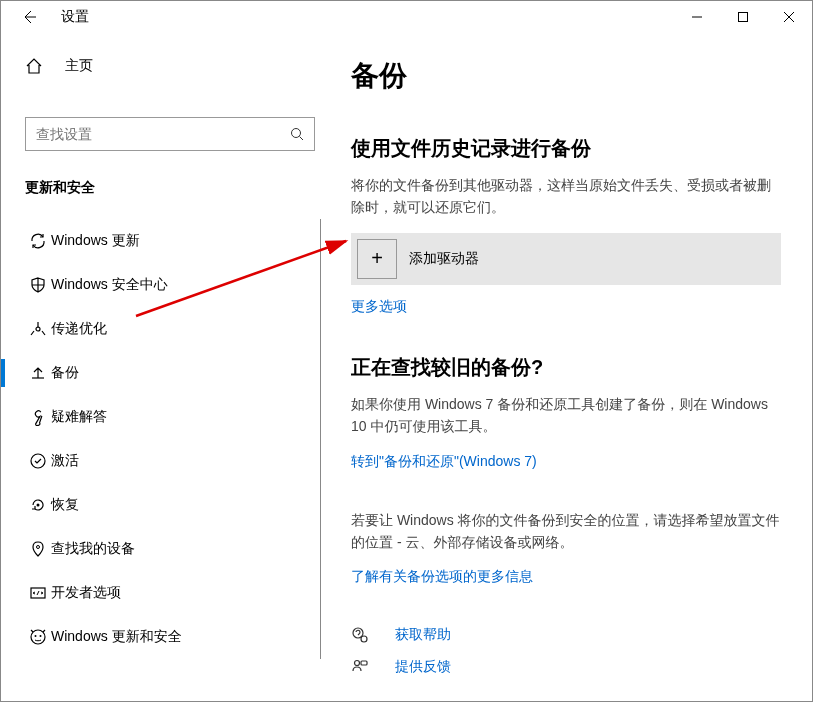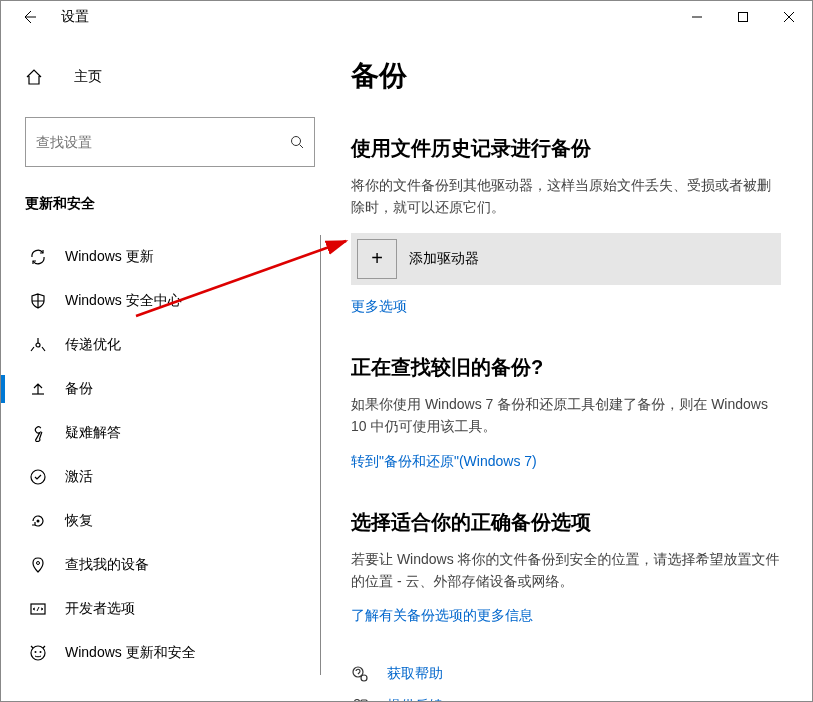--- a/index.html
+++ b/index.html
@@ -7,53 +7,53 @@
     
     .titlebar { height: 32px; display: flex; align-items: center; padding-left: 8px; }
     .back-btn { width: 40px; height: 32px; display: flex; align-items: center; justify-content: center; cursor: pointer; }
     .window-title { font-size: 14px; margin-left: 12px; color: #000; }
     .window-controls { margin-left: auto; display: flex; }
     .win-ctrl { width: 46px; height: 32px; display: flex; align-items: center; justify-content: center; cursor: pointer; font-size: 11px; }
     
     .content-wrap { display: flex; height: calc(702px - 34px); }
     
     .sidebar { width: 320px; padding: 24px 0 0 24px; position: relative; }
-    .home-row { display: flex; align-items: center; gap: 31px; height: 40px; margin-bottom: 20px; }
+    .home-row { display: flex; align-items: flex-start; gap: 22px; height: 40px; margin-bottom: 20px; }
     .home-icon { width: 18px; }
     .home-label { font-size: 14px; }
     
-    .search-box { width: 290px; height: 50px; border: 1px solid #999; background: #fff; display: flex; align-items: center; padding: 0 10px; margin-bottom: 28px; }
+    .search-box { width: 290px; height: 34px; border: 1px solid #999; background: #fff; display: flex; align-items: center; padding: 0 10px; margin-bottom: 28px; }
     .search-box input { flex: 1; border: none; outline: none; font-size: 14px; background: transparent; }
     .search-icon { color: #333; font-size: 14px; }
     
     .category-header { font-size: 14px; font-weight: 600; margin-bottom: 22px; }
     
     .nav-list { position: relative; }
-    .nav-item { display: flex; align-items: center; gap: 18px; height: 44px; padding-left: 4px; cursor: pointer; position: relative; }
+    .nav-item { display: flex; align-items: center; gap: 4px; height: 44px; padding-left: 4px; cursor: pointer; position: relative; }
     .nav-item.selected::before { content: ''; position: absolute; left: -24px; top: 8px; bottom: 8px; width: 4px; background: #0078d4; }
     .nav-icon-slot { width: 18px; height: 18px; display: flex; align-items: center; justify-content: center; }
     .nav-label { font-size: 14px; }
     .nav-edge { position: absolute; right: 0; top: 0; bottom: 0; width: 1px; background: #888; }
     
     .main { flex: 1; padding: 24px 30px 0 30px; overflow-y: auto; }
     .page-title { font-size: 28px; font-weight: 600; margin-bottom: 40px; }
     
     .section-heading { font-size: 20px; font-weight: 600; margin-bottom: 12px; }
     .section-desc { font-size: 14px; color: #444; line-height: 1.6; margin-bottom: 14px; }
     
     .add-drive { display: flex; align-items: center; background: #e6e6e6; height: 52px; width: 430px; margin-bottom: 12px; cursor: pointer; }
     .add-drive-plus { width: 40px; height: 40px; border: 1px solid #999; display: flex; align-items: center; justify-content: center; font-size: 20px; font-weight: 300; margin-left: 6px; margin-right: 12px; background: #e6e6e6; }
     .add-drive-label { font-size: 14px; }
     
     .link { color: #0066cc; font-size: 14px; cursor: pointer; display: inline-block; }
     
     .section { margin-bottom: 38px; }
     
     .footer-links { margin-top: 40px; }
-    .footer-link-row { display: flex; align-items: center; gap: 18px; margin-bottom: 14px; }
+    .footer-link-row { display: flex; align-items: center; gap: 26px; margin-bottom: 14px; }
     .footer-link-row .link { font-size: 14px; }
     .footer-icon { width: 18px; height: 18px; }
     
     .annotation-arrow { position: absolute; pointer-events: none; z-index: 100; }
     
     svg { display: block; }
   </style>
 </head>
 <body>
 
@@ -227,21 +227,20 @@
       <a class="link">更多选项</a>
     </div>
 
     <div class="section">
       <h2 class="section-heading">正在查找较旧的备份?</h2>
       <p class="section-desc">如果你使用 Windows 7 备份和还原工具创建了备份，则在 Windows 10 中仍可使用该工具。</p>
       <a class="link">转到"备份和还原"(Windows 7)</a>
     </div>
 
     <div class="section">
-      <h2 class="section-heading">选择适合你的正确备份选项</h2>
       <p class="section-desc">若要让 Windows 将你的文件备份到安全的位置，请选择希望放置文件的位置 - 云、外部存储设备或网络。</p>
       <a class="link">了解有关备份选项的更多信息</a>
     </div>
 
     <div class="footer-links">
       <div class="footer-link-row">
         <span class="footer-icon">
           <svg width="18" height="18" viewBox="0 0 18 18">
               <circle cx="7" cy="7" r="5" stroke="#333" stroke-width="1.2" fill="none"></circle>
               <path d="M5 6 A2 2 0 1 1 8 8 L7 9 M7 11 L7 11" stroke="#333" stroke-width="1.2" fill="none"></path>

